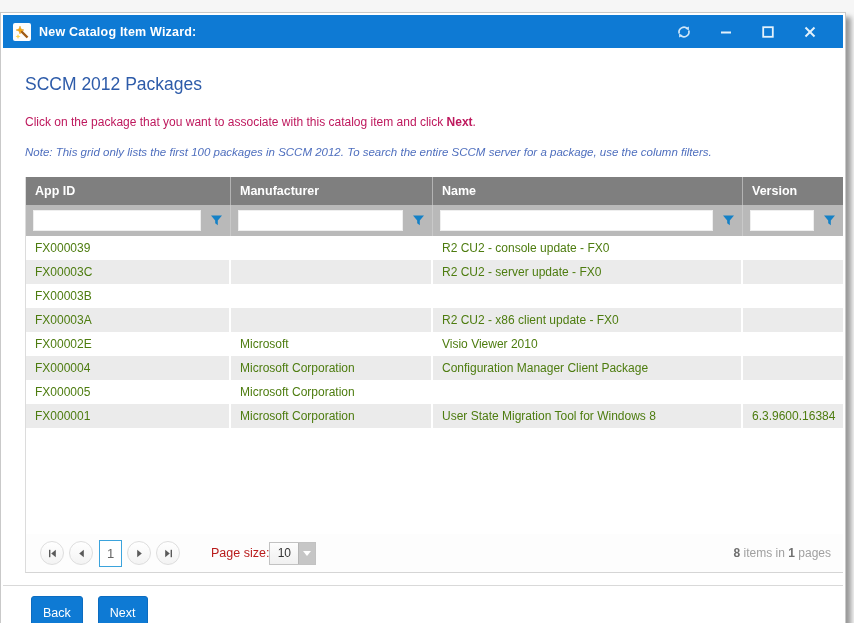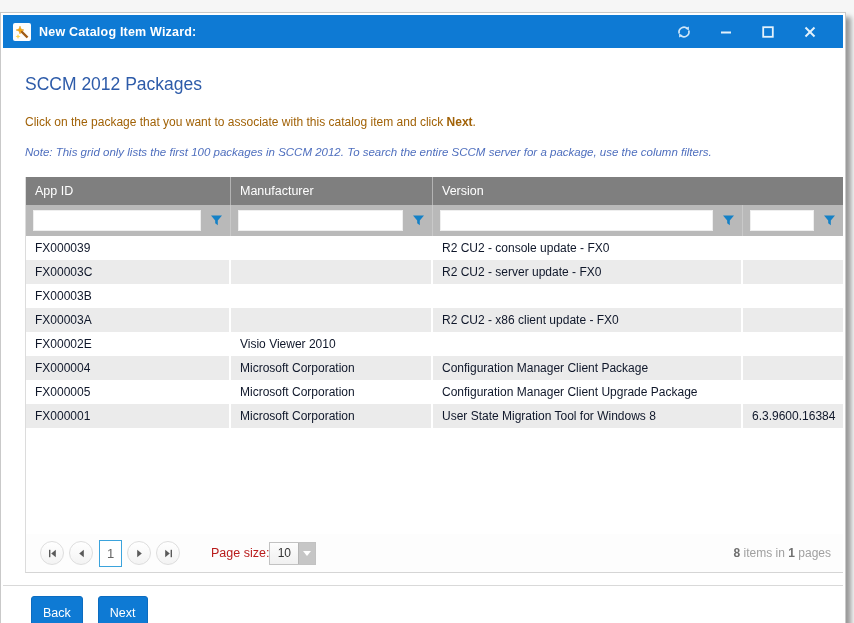--- a/index.html
+++ b/index.html
@@ -24,45 +24,45 @@
   }
   .title-text {
     color: #fff; font-weight: bold; font-size: 12.5px; margin-left: 8px;
     letter-spacing: .2px;
   }
   .win-controls { margin-left: auto; display: flex; align-items: center; gap: 20px; padding-right: 12px; }
   .win-btn { width: 22px; height: 22px; display: flex; align-items: center; justify-content: center; cursor: pointer; }
   
   .content { background: #fff; height: 578px; overflow: hidden; }
   .page-title { margin: 26px 0 0 22px; font-size: 17.5px; font-weight: normal; color: #2d5ba9; }
-  .instruction { margin: 20px 0 0 22px; font-size: 12px; color: #a16207; }
+  .instruction { margin: 20px 0 0 22px; font-size: 12px; color: #be185d; }
   .instruction b { font-weight: bold; }
   .note { margin: 17px 0 0 22px; font-size: 11.5px; font-style: italic; color: #4f6fbe; }
   .note b { font-weight: normal; }
   
   .grid {
     margin: 19px 0 0 22px; width: 818px; height: 396px;
     border-left: 1px solid #dcdcdc; border-bottom: 1px solid #d5d5d5;
     display: flex; flex-direction: column; background: #fff; overflow: hidden;
   }
-  .grid-header { display: grid; grid-template-columns: 205px 202px 310px 1fr; background: #7f7f7f; height: 28px; flex: 0 0 auto; }
+  .grid-header { display: grid; grid-template-columns: 205px 202px 310px 1fr; background: #7f7f7f; height: 28px; flex: 0 0 auto; font-weight: bold; }
   .hcell { color: #fff; font-size: 12.5px; line-height: 28px; padding-left: 9px; border-right: 1px solid #b3b3b3; overflow: hidden; white-space: nowrap; cursor: pointer; }
   .hcell:last-child { border-right: none; }
   .filter-row { display: grid; grid-template-columns: 205px 202px 310px 1fr; background: #b9b9b9; height: 31px; flex: 0 0 auto; }
   .fcell { display: flex; align-items: center; padding: 0 6px 0 7px; border-right: 1px solid #c9c9c9; overflow: hidden; }
   .fcell:last-child { border-right: none; }
   .filter-input {
     flex: 1; min-width: 0; height: 21px; border: 1px solid #eeeeee; outline: none;
     font: 12px "Liberation Sans", sans-serif; padding: 0 4px; margin-right: 9px; background: #fff;
   }
   .funnel-btn { background: none; border: none; padding: 0; width: 14px; height: 14px; flex: 0 0 auto; cursor: pointer; display: flex; }
   .grid-body { flex: 0 0 auto; }
   .row { display: grid; grid-template-columns: 205px 202px 310px 1fr; height: 24px; cursor: pointer; }
   .row:nth-child(even) { background: #ebebeb; }
-  .cell { font-size: 12px; line-height: 24px; padding-left: 9px; border-right: 2px solid #fff; overflow: hidden; white-space: nowrap; color: #0f172a; }
+  .cell { font-size: 12px; line-height: 24px; padding-left: 9px; border-right: 2px solid #fff; overflow: hidden; white-space: nowrap; color: #4d7c0f; }
   .cell:last-child { border-right: none; }
   .grid-filler { flex: 1; background: #fff; }
   
   .pager { height: 38px; display: flex; align-items: center; padding: 0 12px 0 14px; flex: 0 0 auto; background: #fdfdfd; }
   .pg-btn {
     width: 24px; height: 24px; border-radius: 50%;
     border: 1px solid #dedede; background: linear-gradient(#ffffff, #f3f3f3);
     display: flex; align-items: center; justify-content: center; margin-right: 5px; cursor: pointer; padding: 0;
   }
   .pg-current {
@@ -132,20 +132,21 @@
     <div class="page-title">SCCM 2012 Packages</div>
 
     <div class="instruction"><span>Click on the package that you want to associate with this catalog item and click </span><b>Next</b><span>.</span></div>
 
     <div class="note"><b>Note:</b><span> This grid only lists the first 100 packages in SCCM 2012. To search the entire SCCM server for a package, use the column filters.</span></div>
 
     <div class="grid">
       <div class="grid-header">
         <div class="hcell">App ID</div>
         <div class="hcell">Manufacturer</div>
+        <div class="hcell">Name</div>
         <div class="hcell">Version</div>
       </div>
       <div class="filter-row">
         <div class="fcell">
           <input class="filter-input" style="">
           <button class="funnel-btn">
             <svg width="13" height="13" viewBox="0 0 13 13">
                 <path d="M1 1.5 h11 L7.8 6.4 v4.9 L5.2 9.2 V6.4 Z" fill="#1581c6"></path>
               </svg>
           </button>
@@ -195,33 +196,33 @@
           <div class="cell"></div>
         </div>
         <div class="row">
           <div class="cell">FX00003A</div>
           <div class="cell"></div>
           <div class="cell">R2 CU2 - x86 client update - FX0</div>
           <div class="cell"></div>
         </div>
         <div class="row">
           <div class="cell">FX00002E</div>
+          <div class="cell">Microsoft</div>
           <div class="cell">Visio Viewer 2010</div>
           <div class="cell"></div>
         </div>
         <div class="row">
           <div class="cell">FX000004</div>
           <div class="cell">Microsoft Corporation</div>
           <div class="cell">Configuration Manager Client Package</div>
           <div class="cell"></div>
         </div>
         <div class="row">
           <div class="cell">FX000005</div>
           <div class="cell">Microsoft Corporation</div>
-          <div class="cell">Configuration Manager Client Upgrade Package</div>
           <div class="cell"></div>
         </div>
         <div class="row">
           <div class="cell">FX000001</div>
           <div class="cell">Microsoft Corporation</div>
           <div class="cell">User State Migration Tool for Windows 8</div>
           <div class="cell">6.3.9600.16384</div>
         </div>
       </div>
 

